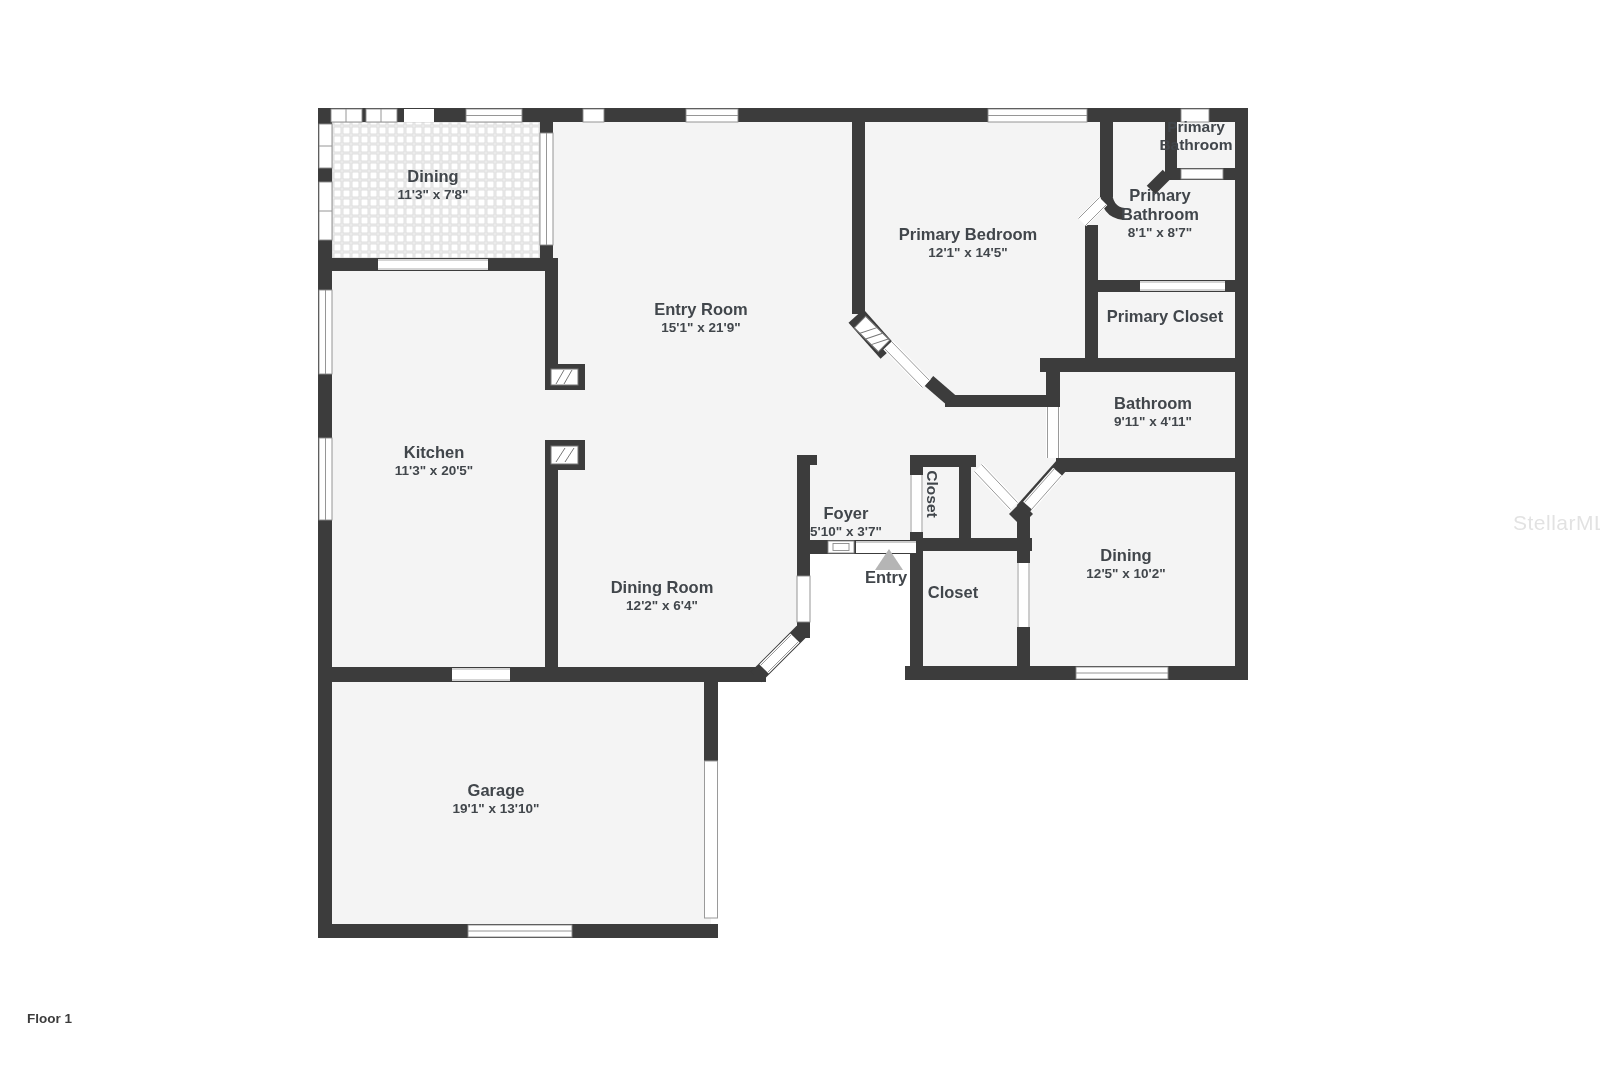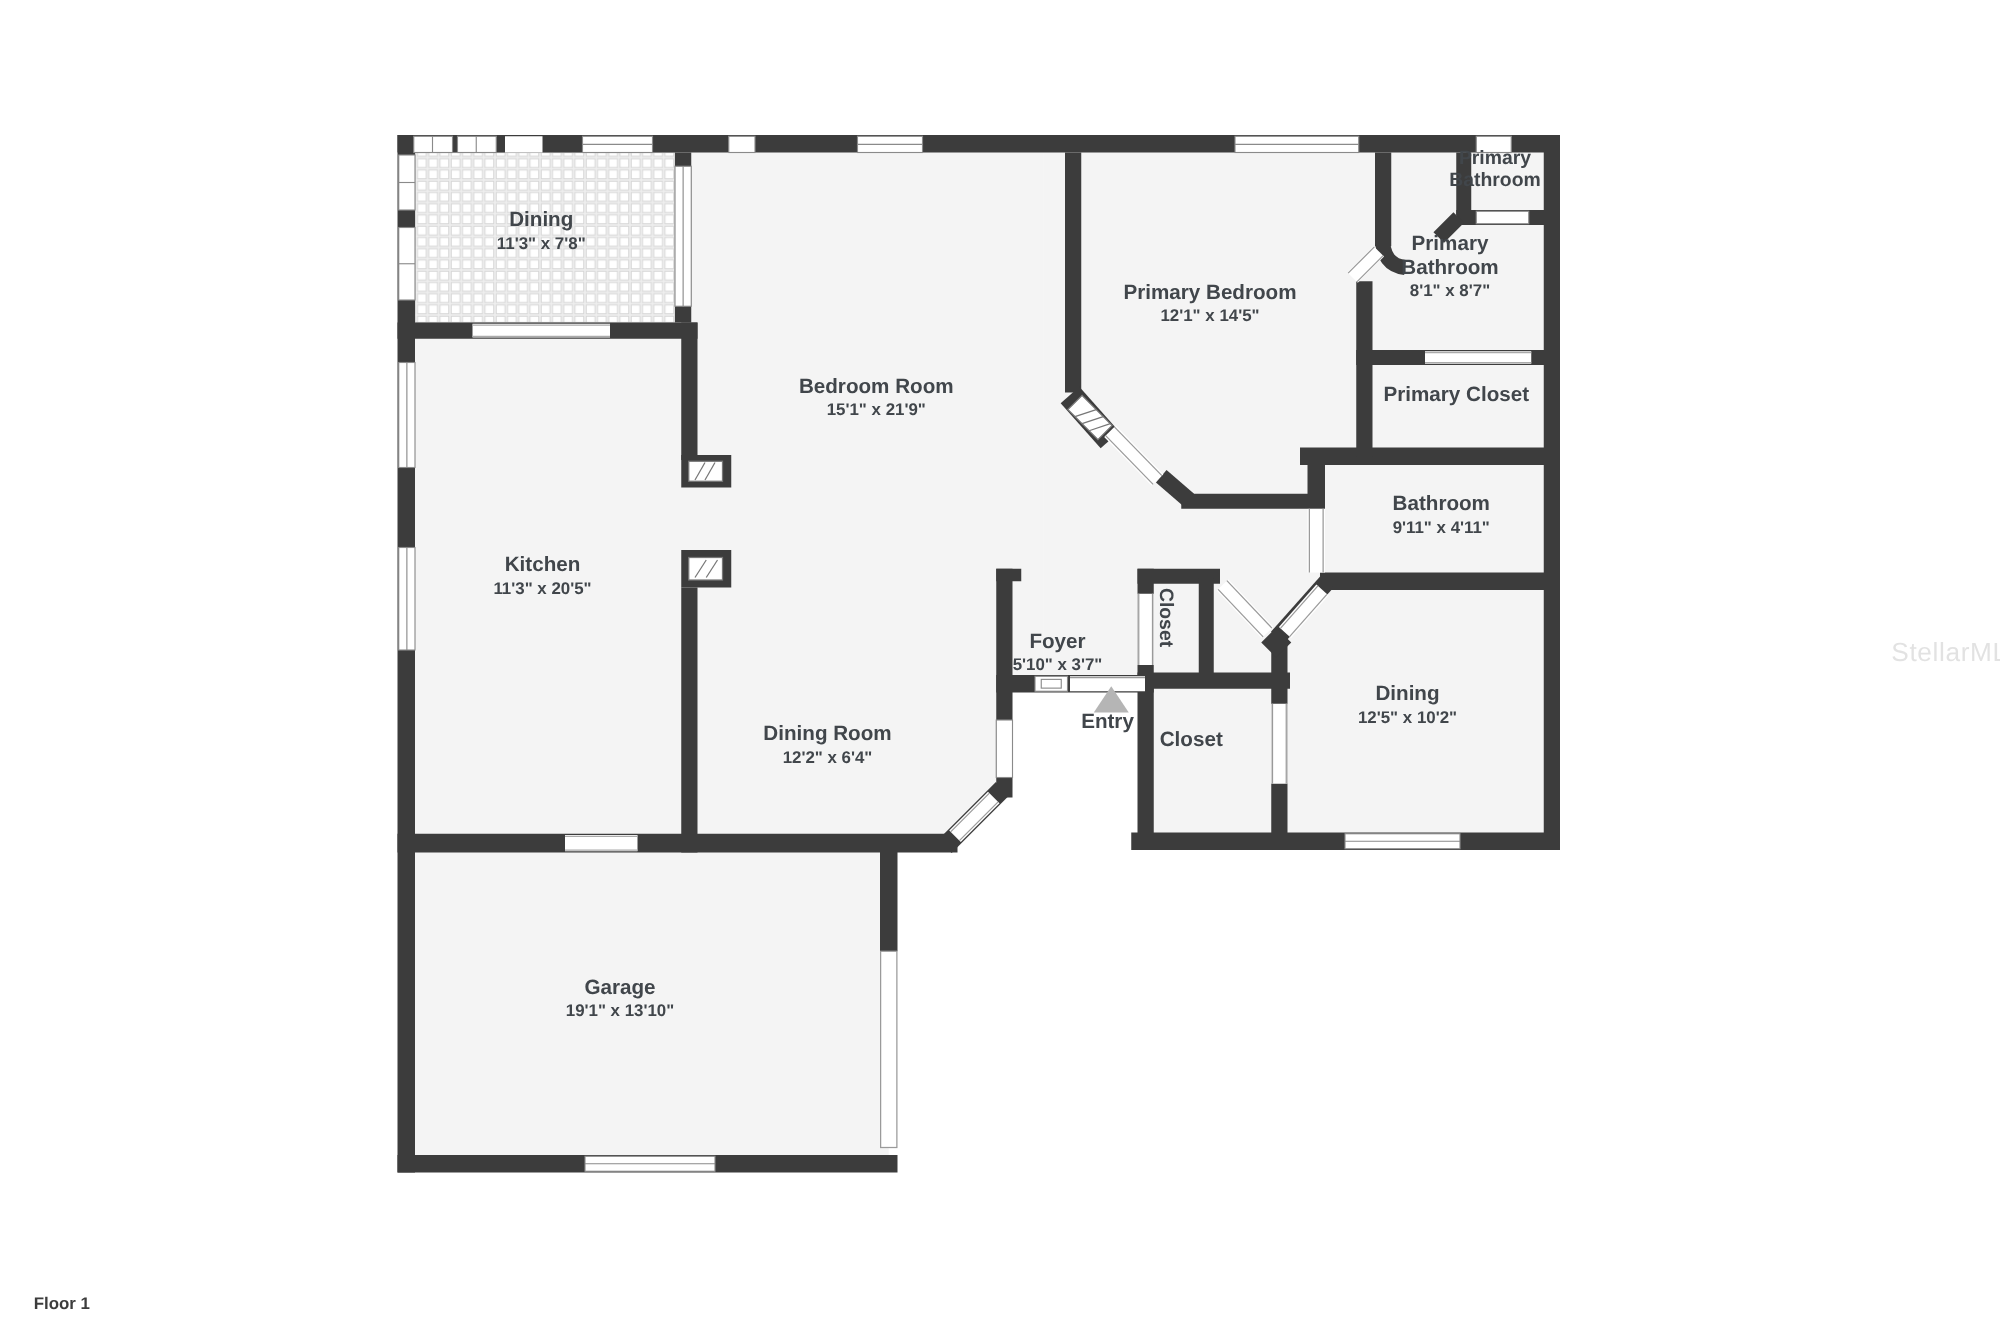--- a/index.html
+++ b/index.html
@@ -6,21 +6,21 @@
   .canvas{position:relative;width:1600px;height:1066px;background:#ffffff;overflow:hidden;
           font-family:"Liberation Sans", sans-serif;}
   svg.plan{position:absolute;left:0;top:0;}
   .room-label{position:absolute;transform:translateX(-50%);text-align:center;color:#41464b;
               font-weight:bold;pointer-events:none;}
   .room-label .name{font-size:16.5px;line-height:1.15;display:block;white-space:nowrap;}
   .room-label .dims{font-size:13.5px;line-height:1.2;display:block;margin-top:1px;white-space:nowrap;}
   .room-label.wrap .name{white-space:normal;}
   .room-label.vertical{transform:translate(-50%,-50%) rotate(90deg);}
   .room-label.small .name{font-size:15.5px;}
-  .floor-label{position:absolute;left:27px;top:1011px;font-size:13.5px;font-weight:bold;color:#3c3c3c;margin-top:24px;}
+  .floor-label{position:absolute;left:27px;top:1011px;font-size:13.5px;font-weight:bold;color:#3c3c3c;}
   .disclaimer{position:absolute;left:783px;top:1017px;transform:translateX(-50%);
               font-size:12px;font-weight:600;color:#3d3d3d;white-space:nowrap;}
   .watermark{position:absolute;left:1477px;top:511px;font-size:21px;font-weight:500;
              color:rgba(190,190,190,0.45);letter-spacing:0.5px;margin-left:36px;}
 </style>
 </head>
 <body>
 
 <div class="canvas">
 
@@ -210,21 +210,21 @@
   </g>
 
   <polygon points="889,549 875,570 903,570" fill="#b5b5b5"></polygon>
 </svg>
 
 <div class="room-label" style="left:433px;top:167px">
   <span class="name">Dining</span>
   <span class="dims">11'3" x 7'8"</span>
 </div>
 <div class="room-label" style="left:701px;top:300px">
-  <span class="name">Bedroom Room</span>
+  <span class="name">Entry Room</span>
   <span class="dims">15'1" x 21'9"</span>
 </div>
 <div class="room-label" style="left:968px;top:225px">
   <span class="name">Primary Bedroom</span>
   <span class="dims">12'1" x 14'5"</span>
 </div>
 <div class="room-label wrap small" style="left:1196px;top:118px;width:104px">
   <span class="name">Primary Bathroom</span>
 </div>
 <div class="room-label wrap" style="left:1160px;top:186px;width:112px">

